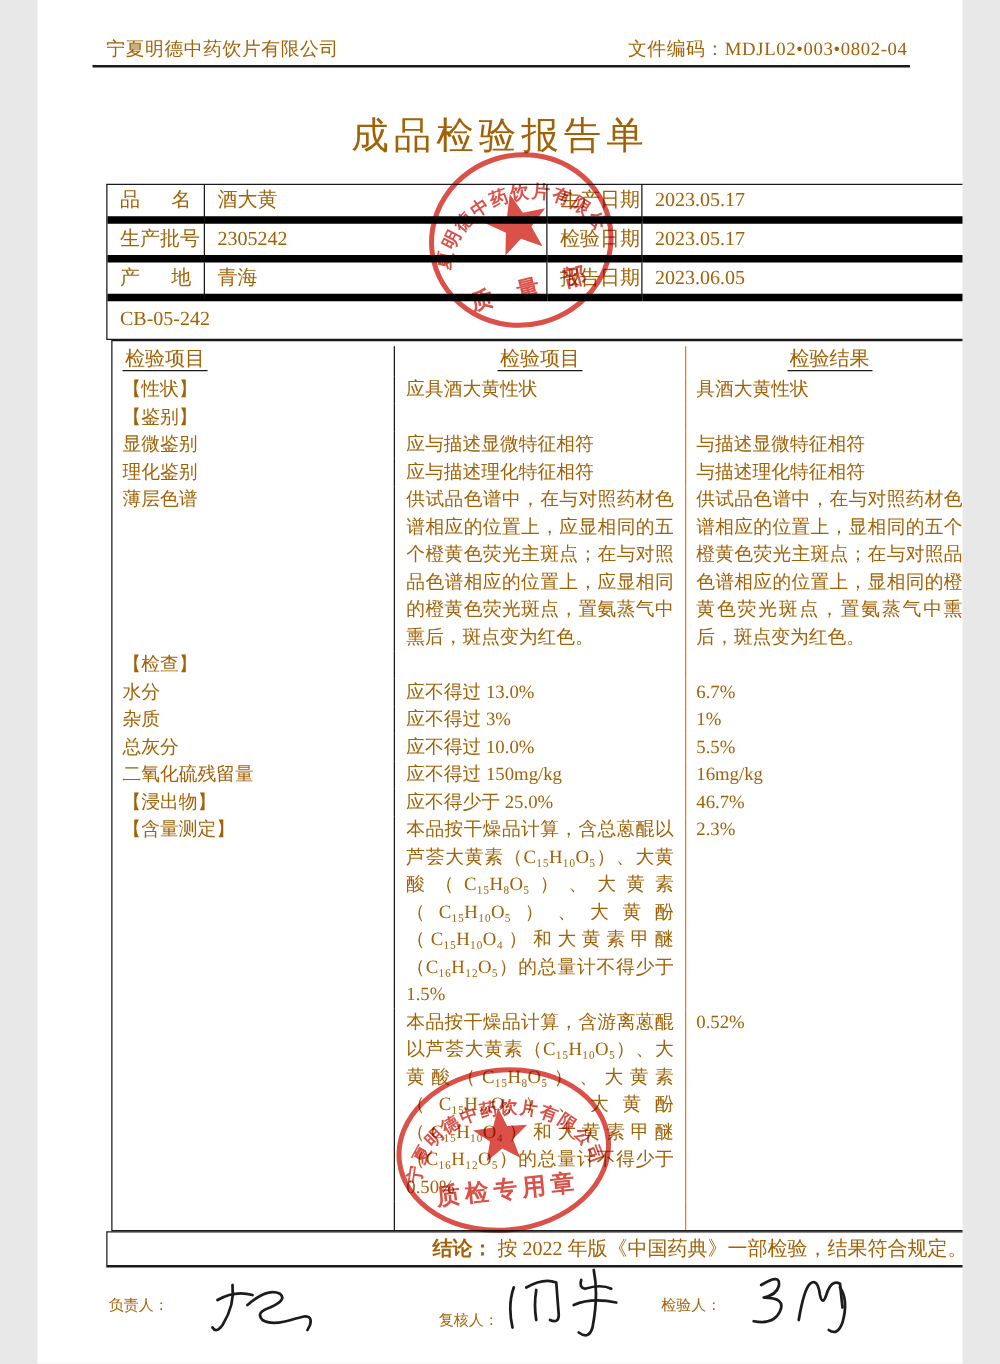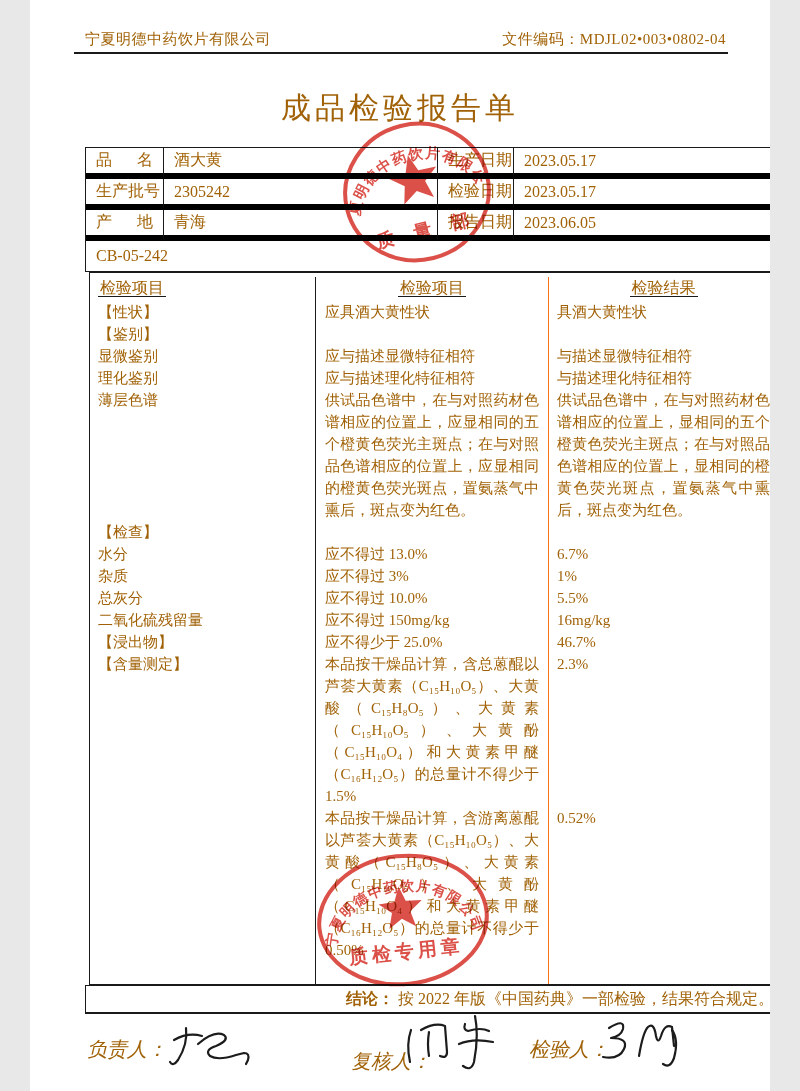--- a/index.html
+++ b/index.html
@@ -36,21 +36,21 @@
   .mt-head .c2,.mt-head .c3{text-align:center;}
   .mt-head span{border-bottom:1px solid #1a1a1a;padding:0 2px;font-size:16px;}
 
   
   .concl{position:absolute;left:55px;top:985px;width:690px;height:29px;border:1px solid #1a1a1a;
          border-bottom-width:2px;box-sizing:border-box;display:flex;align-items:center;
          padding:0 0 0 7px;font-size:16px;justify-content:flex-end;}
   .concl b{font-weight:bold;margin-right:4px;}
 
   
-  .sigline{position:absolute;top:1032px;left:0;width:100%;height:56px;font-size:20px;font-style:italic;}
+  .sigline{position:absolute;top:1032px;left:0;width:100%;height:56px;font-size:12px;}
   .sig-label{position:absolute;white-space:nowrap;}
   .sig-svg{position:absolute;}
   .ink{stroke:#1c1c1c;stroke-width:2.2;fill:none;stroke-linecap:round;stroke-linejoin:round;}
 
   
   .stamp{position:absolute;mix-blend-mode:multiply;opacity:.88;pointer-events:none;}
   .stamp text{font-family:"Liberation Serif","DejaVu Serif",serif;}
 </style>
 </head>
 <body>

